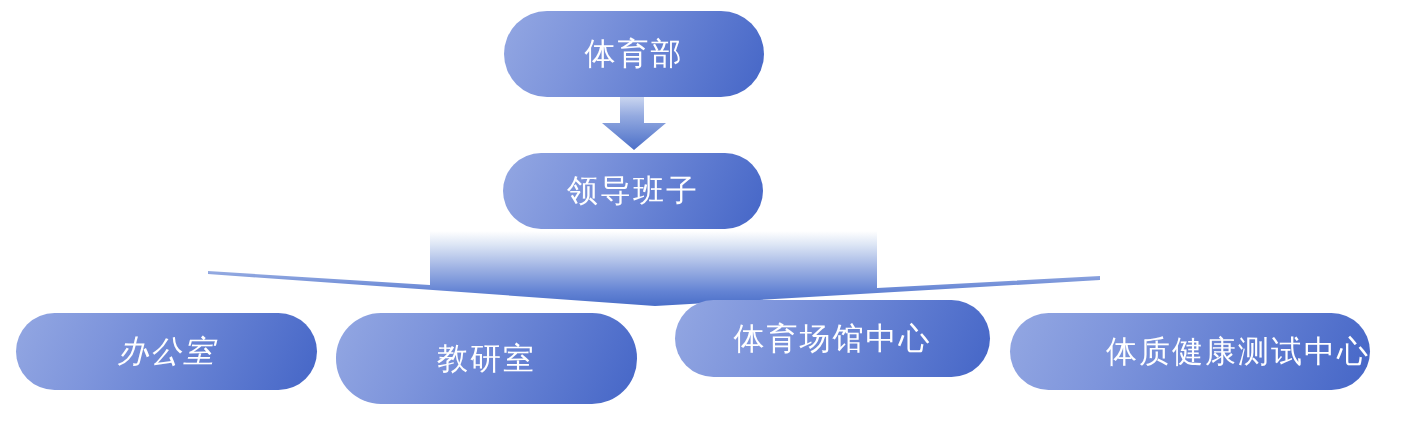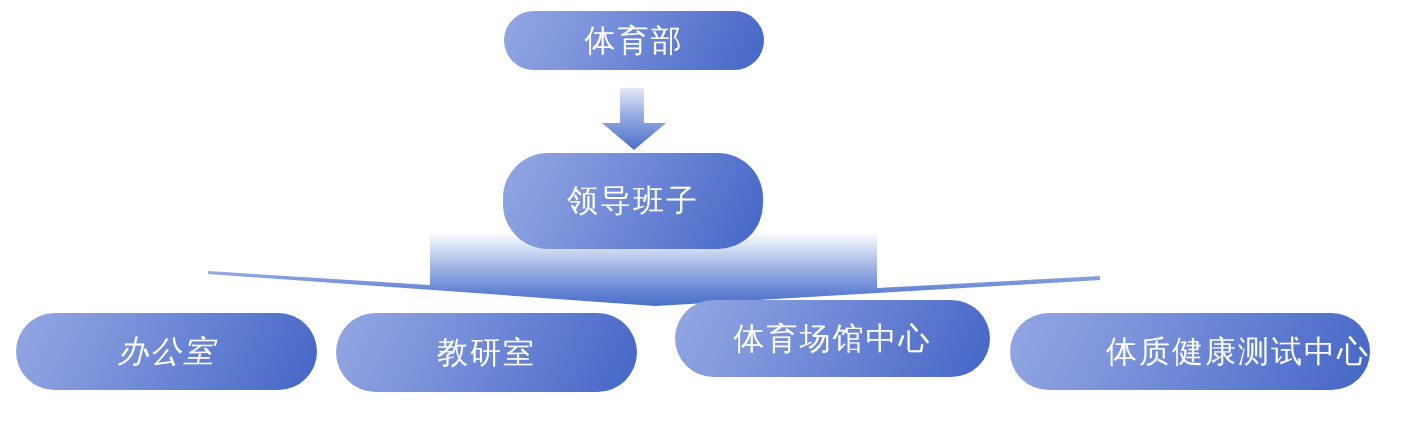--- a/index.html
+++ b/index.html
@@ -28,24 +28,24 @@
     display: flex;
     align-items: center;
     justify-content: center;
     border-radius: 45px;
     background: linear-gradient(115deg, #93a7e2 0%, #7e95dc 30%, #4566c7 100%);
     color: #ffffff;
     font-size: 31px;
     letter-spacing: 2px;
     white-space: nowrap;
   }
-  .node-top     { left: 504px;  top: 11px;  width: 260px; height: 59px; align-items: center; }
-  .node-middle  { left: 503px;  top: 153px; width: 260px; height: 96px; }
+  .node-top     { left: 504px;  top: 11px;  width: 260px; height: 86px; align-items: center; }
+  .node-middle  { left: 503px;  top: 153px; width: 260px; height: 76px; }
   .node-b0      { left: 16px;   top: 313px; width: 301px; height: 77px; font-style: italic; }
-  .node-b1      { left: 336px;  top: 313px; width: 301px; height: 79px; }
+  .node-b1      { left: 336px;  top: 313px; width: 301px; height: 91px; }
   .node-b2      { left: 675px;  top: 300px; width: 315px; height: 77px; }
   .node-b3      { left: 1010px; top: 313px; width: 360px; height: 77px; justify-content: flex-end; }
 </style>
 </head>
 <body>
 
 <div class="canvas">
 
   <svg class="connector-layer" viewBox="0 0 1412 431" xmlns="http://www.w3.org/2000/svg">
     <defs>

